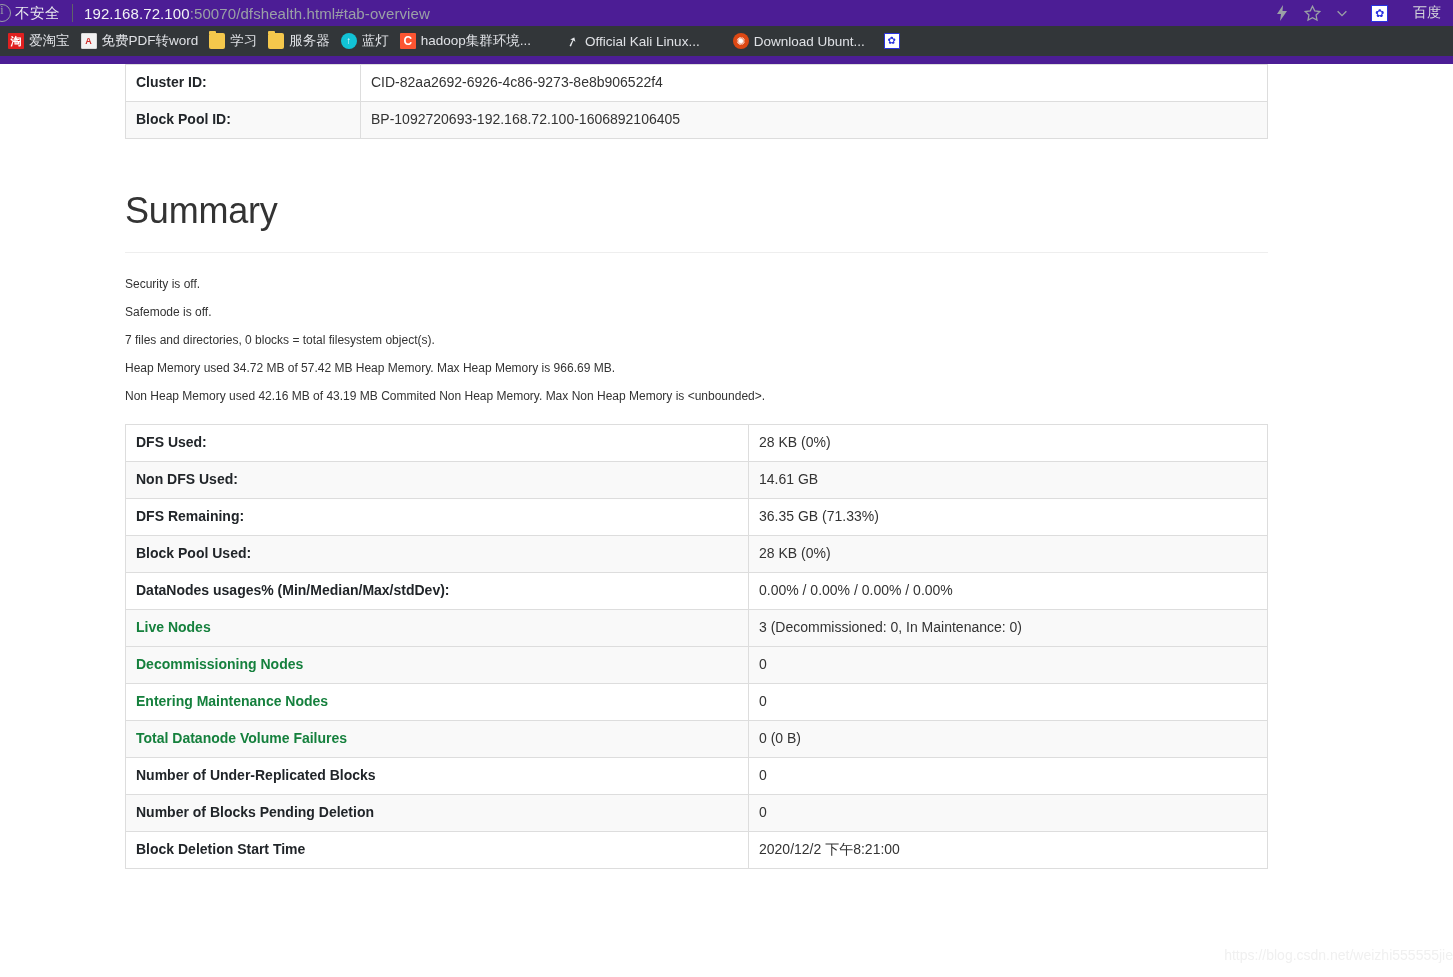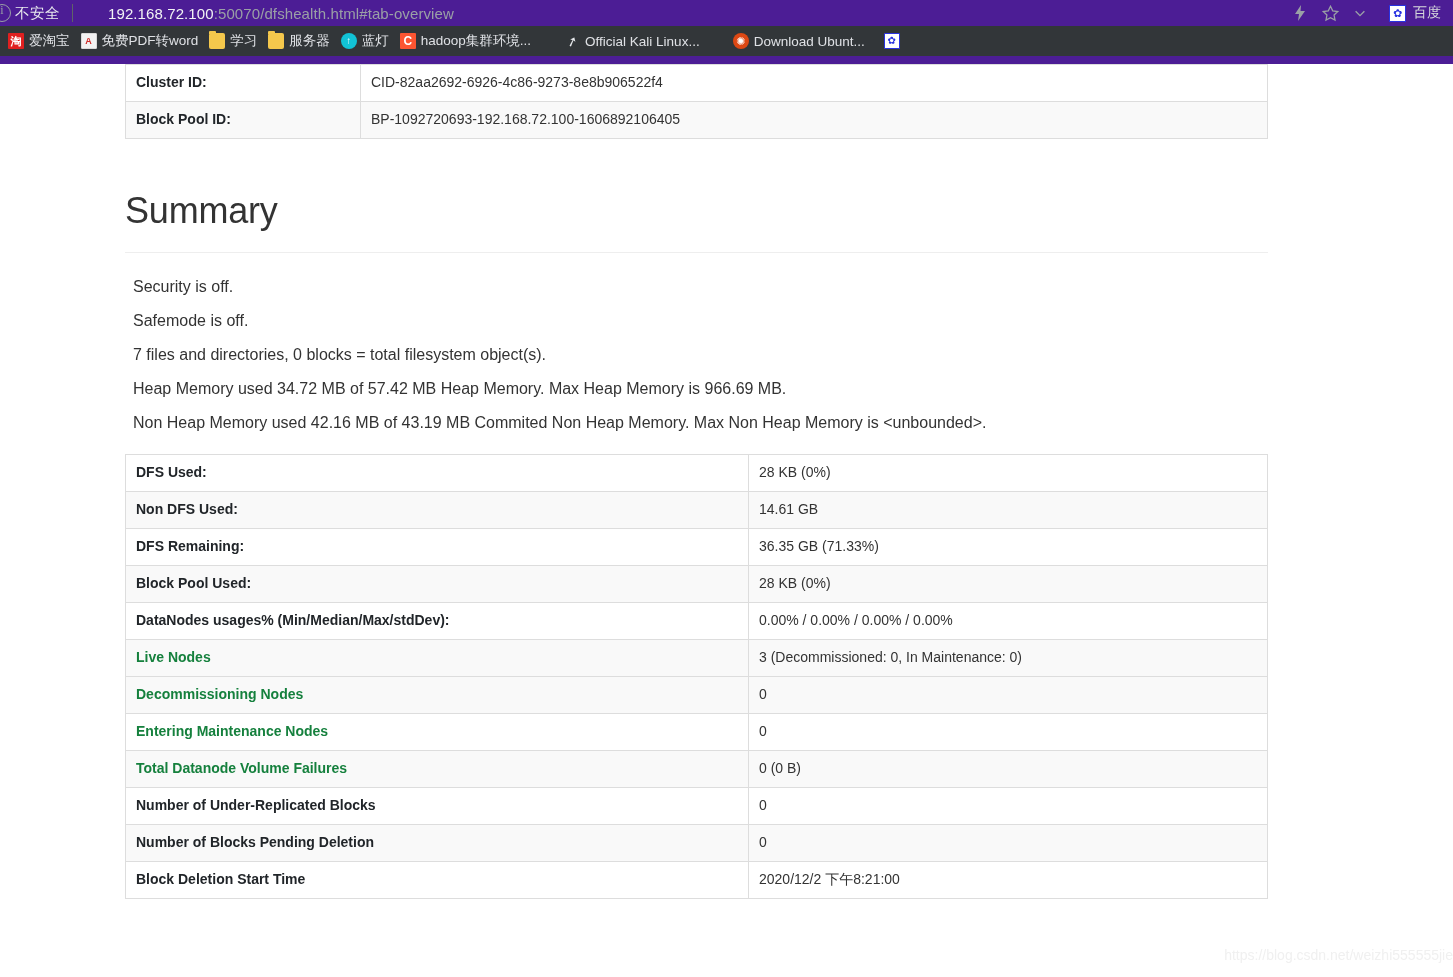--- a/index.html
+++ b/index.html
@@ -60,21 +60,21 @@
     height: 18px;
     background: #5f6368;
     margin: 0 11px 0 12px;
   }
   .url-text {
     font-size: 15px;
     color: #9aa0a6;
     white-space: nowrap;
     letter-spacing: 0.1px;
   }
-  .url-text .host { color: #f1f3f4; margin-left: 24px; }
+  .url-text .host { color: #f1f3f4; }
 
   .omnibox-right {
     position: absolute;
     right: 8px;
     top: 0;
     height: 26px;
     display: flex;
     align-items: center;
     gap: 0px;
   }
@@ -92,21 +92,21 @@
   }
   .baidu-icon {
     width: 17px; height: 17px;
     background: #ffffff;
     border: 1.5px solid #2932e1;
     display: flex; align-items: center; justify-content: center;
     font-size: 11px;
     color: #2932e1;
     line-height: 1;
   }
-  .profile-name { color: #d6d8db; font-size: 14px; white-space: nowrap; }
+  .profile-name { color: #d6d8db; font-size: 14px; white-space: nowrap; margin-left: 18px; }
 
   
   .bookmarks-bar {
     height: 30px;
     display: flex;
     align-items: center;
     padding-left: 4px;
     gap: 0px;
     background: #323639;
   }
@@ -186,24 +186,24 @@
     line-height: 1.1;
     letter-spacing: -0.2px;
   }
   .section-rule {
     border-top: 1px solid #eeeeee;
     margin-top: 21px;
     margin-bottom: 0;
     width: 1143px;
   }
   .sum-para {
-    font-size: 16px;
+    font-size: 12px;
     color: #333;
     line-height: 1.5;
-    margin: 0 0 10px 8px;
+    margin: 0 0 10px 0;
   }
   .spacer-top { height: 52px; }
   .spacer-after-rule { height: 22px; }
   .spacer-before-table { height: 9px; }
 
   .watermark {
     position: absolute;
     right: 0px;
     bottom: 14px;
     color: #f0f0f0;

